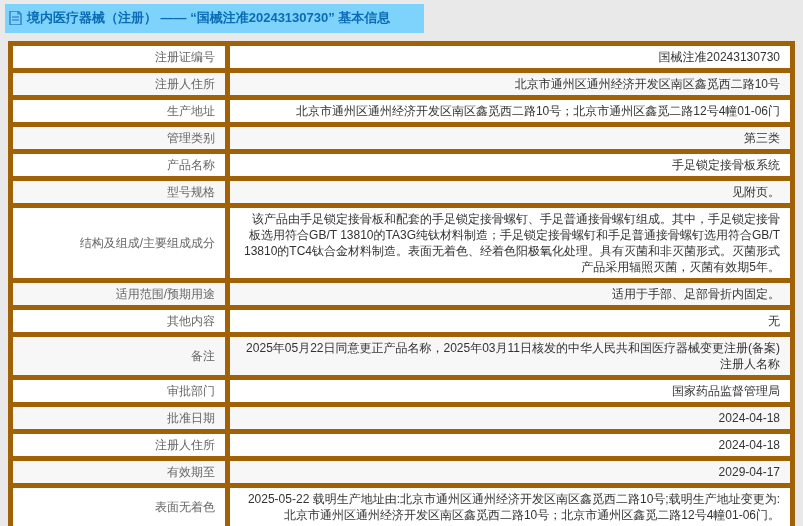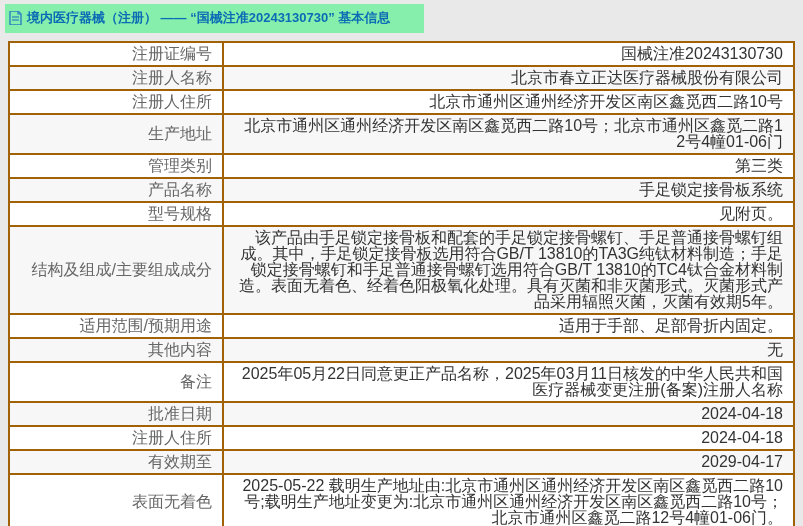--- a/index.html
+++ b/index.html
@@ -10,21 +10,21 @@
     background: #e9e9e9;
     font-family: "Liberation Sans", "DejaVu Sans", sans-serif;
     overflow: hidden;
   }
   .title-bar {
     display: inline-flex;
     align-items: center;
     gap: 5px;
     margin: 4px 0 0 5px;
     padding: 5px 34px 6px 4px;
-    background: #86efac;
+    background: #7dd3fc;
   }
   .title-text {
     font-size: 13px;
     font-weight: bold;
     color: #0b6cb5;
     white-space: nowrap;
   }
   .doc-icon {
     width: 13px;
     height: 14px;
@@ -37,22 +37,22 @@
     border-collapse: collapse;
     background: #ffffff;
     border: 1px solid #c6c6c6;
     border-bottom: 2px solid #c0c0c0;
     table-layout: fixed;
   }
   .info-table tr:nth-child(even) {
     background: #f7f7f7;
   }
   .info-table td {
-    border: 2px solid #a16207;
-    font-size: 16px;
+    border: 5px solid #a16207;
+    font-size: 12px;
     line-height: 16px;
     padding: 3px 10px;
     vertical-align: middle;
     word-break: break-all;
   }
   td.cell-label {
     width: 192px;
     text-align: right;
     color: #666666;
     white-space: nowrap;
@@ -80,24 +80,20 @@
   <span class="title-text">境内医疗器械（注册） —— “国械注准20243130730” 基本信息</span>
 </div>
 
 <table class="info-table">
   <tbody id="table-body">
       <tr>
         <td class="cell-label"><span>注册证编号</span></td>
         <td class="cell-value">国械注准20243130730</td>
       </tr>
       <tr>
-        <td class="cell-label"><span>注册人名称</span></td>
-        <td class="cell-value">北京市春立正达医疗器械股份有限公司</td>
-      </tr>
-      <tr>
         <td class="cell-label"><span>注册人住所</span></td>
         <td class="cell-value">北京市通州区通州经济开发区南区鑫觅西二路10号</td>
       </tr>
       <tr>
         <td class="cell-label"><span>生产地址</span></td>
         <td class="cell-value">北京市通州区通州经济开发区南区鑫觅西二路10号；北京市通州区鑫觅二路12号4幢01-06门</td>
       </tr>
       <tr>
         <td class="cell-label"><span>管理类别</span></td>
         <td class="cell-value">第三类</td>
@@ -120,20 +116,24 @@
       </tr>
       <tr>
         <td class="cell-label"><span>其他内容</span></td>
         <td class="cell-value">无</td>
       </tr>
       <tr>
         <td class="cell-label"><span>备注</span></td>
         <td class="cell-value">2025年05月22日同意更正产品名称，2025年03月11日核发的中华人民共和国医疗器械变更注册(备案)注册人名称</td>
       </tr>
       <tr>
+        <td class="cell-label"><span>审批部门</span></td>
+        <td class="cell-value">国家药品监督管理局</td>
+      </tr>
+      <tr>
         <td class="cell-label"><span>批准日期</span></td>
         <td class="cell-value">2024-04-18</td>
       </tr>
       <tr>
         <td class="cell-label"><span>注册人住所</span></td>
         <td class="cell-value">2024-04-18</td>
       </tr>
       <tr>
         <td class="cell-label"><span>有效期至</span></td>
         <td class="cell-value">2029-04-17</td>

